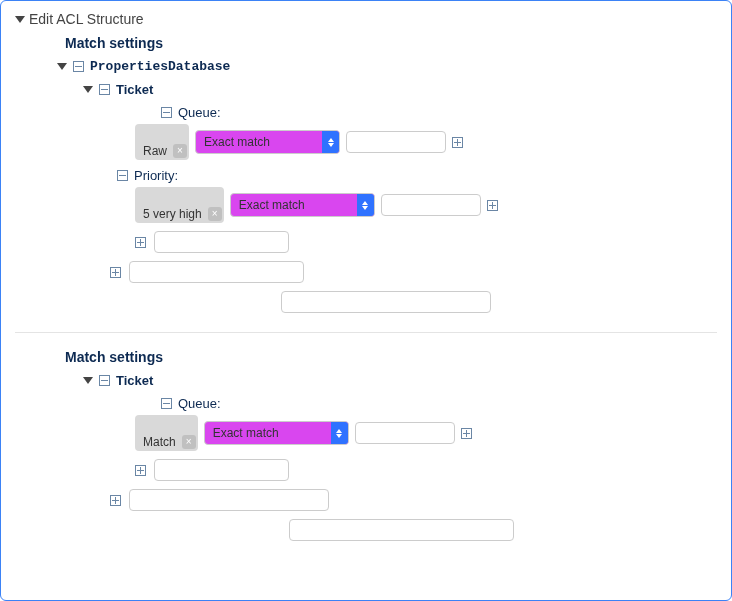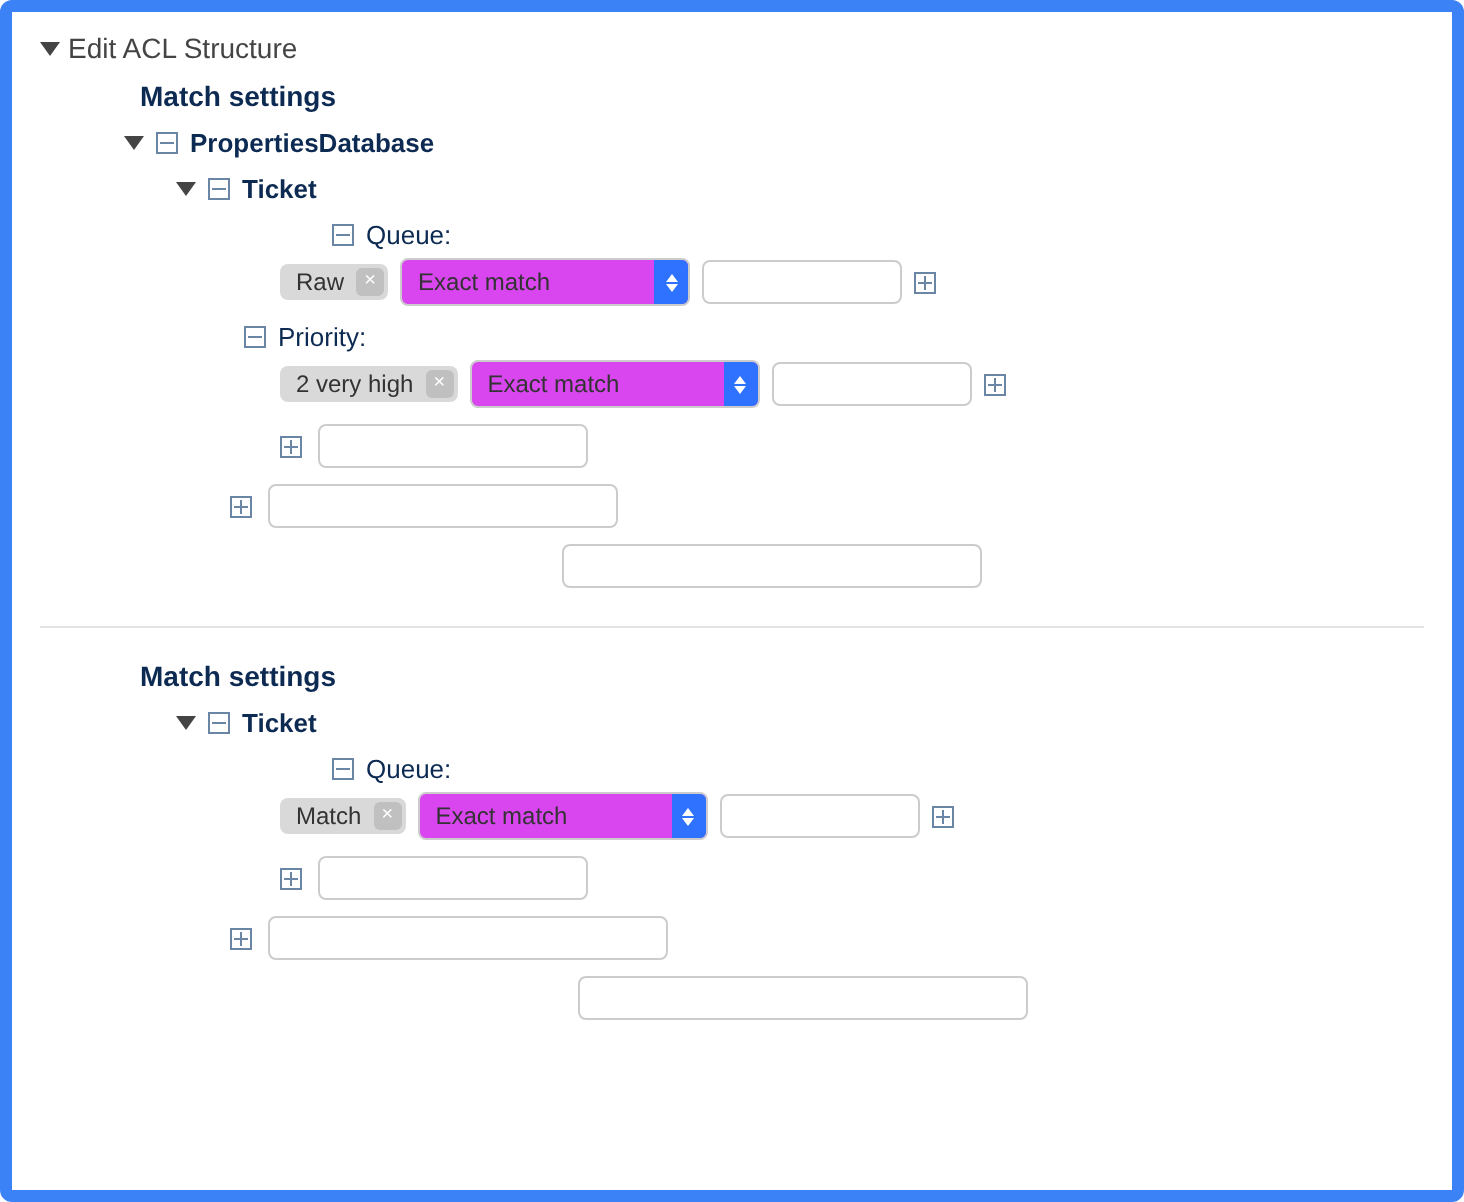--- a/index.html
+++ b/index.html
@@ -7,21 +7,21 @@
     padding: 0;
     font-family: -apple-system, BlinkMacSystemFont, "Segoe UI", Helvetica, Arial, sans-serif;
     font-size: 13px;
     color: #222;
     background: #fff;
   }
   .panel {
     box-sizing: border-box;
     width: 732px;
     min-height: 601px;
-    border: 6px solid #3b82f6;
+    border: 1px solid #3b82f6;
     border-radius: 6px;
     padding: 10px 14px 14px 14px;
     background: #fff;
   }
   .panel-title {
     display: flex;
     align-items: center;
     gap: 4px;
     font-size: 14px;
     color: #444;
@@ -40,21 +40,21 @@
     margin: 4px 0 8px 50px;
     font-size: 14px;
   }
   .tree-row {
     display: flex;
     align-items: center;
     gap: 6px;
   }
   .tree-row.bold .label { font-weight: 700; color: #0d2a52; }
   .tree-row .label { color: #0d2a52; }
-  .indent-0 { margin-left: 42px; }
+  .indent-0 { margin-left: 42px; font-family: Liberation Mono, monospace; }
   .indent-1 { margin-left: 68px; }
   .field-label { color: #0d2a52; margin-bottom:4px; display:flex; align-items:center; gap:6px;padding-left:26px;}
   .row-gap { margin-top: 8px; text-align: center; }
   .boxed-icon {
     width: 11px; height: 11px;
     border: 1px solid #6a86a5;
     position: relative;
     box-sizing: border-box;
     flex: 0 0 auto;
   }
@@ -77,21 +77,21 @@
     position: absolute;
     top: 1px; bottom: 1px; left: 4px;
     width: 1px;
     background: #6a86a5;
   }
   .chip {
     display: inline-flex;
     align-items: flex-end;
     background: #d9d9d9;
     border-radius: 4px;
-    padding: 2px 2px 2px 8px;
+    padding: 20px 2px 2px 8px;
     font-size: 12px;
     color: #333;
   }
   .chip .chip-x {
     display: inline-flex;
     align-items: center; justify-content: center;
     width: 14px; height: 14px;
     margin-left: 6px;
     background: #c0c0c0;
     border-radius: 3px;
@@ -201,21 +201,21 @@
     <span class="text-input" style="width:100px;"></span>
     <span class="boxed-icon plus"></span>
   </div>
 
   <div class="field-label row-gap" style="margin-left:76px;">
     <span class="boxed-icon minus"></span>
     <span>Priority:</span>
   </div>
   <div class="value-controls">
     <span class="chip">
-      <span>2 very high</span>
+      <span>5 very high</span>
       <span class="chip-x">×</span>
     </span>
     <span class="select">
       <span>Exact match</span>
       <span class="sel-arrows">
         <span class="a-up"></span>
           <span class="a-down"></span>
       </span>
     </span>
     <span class="text-input" style="width:100px;"></span>

